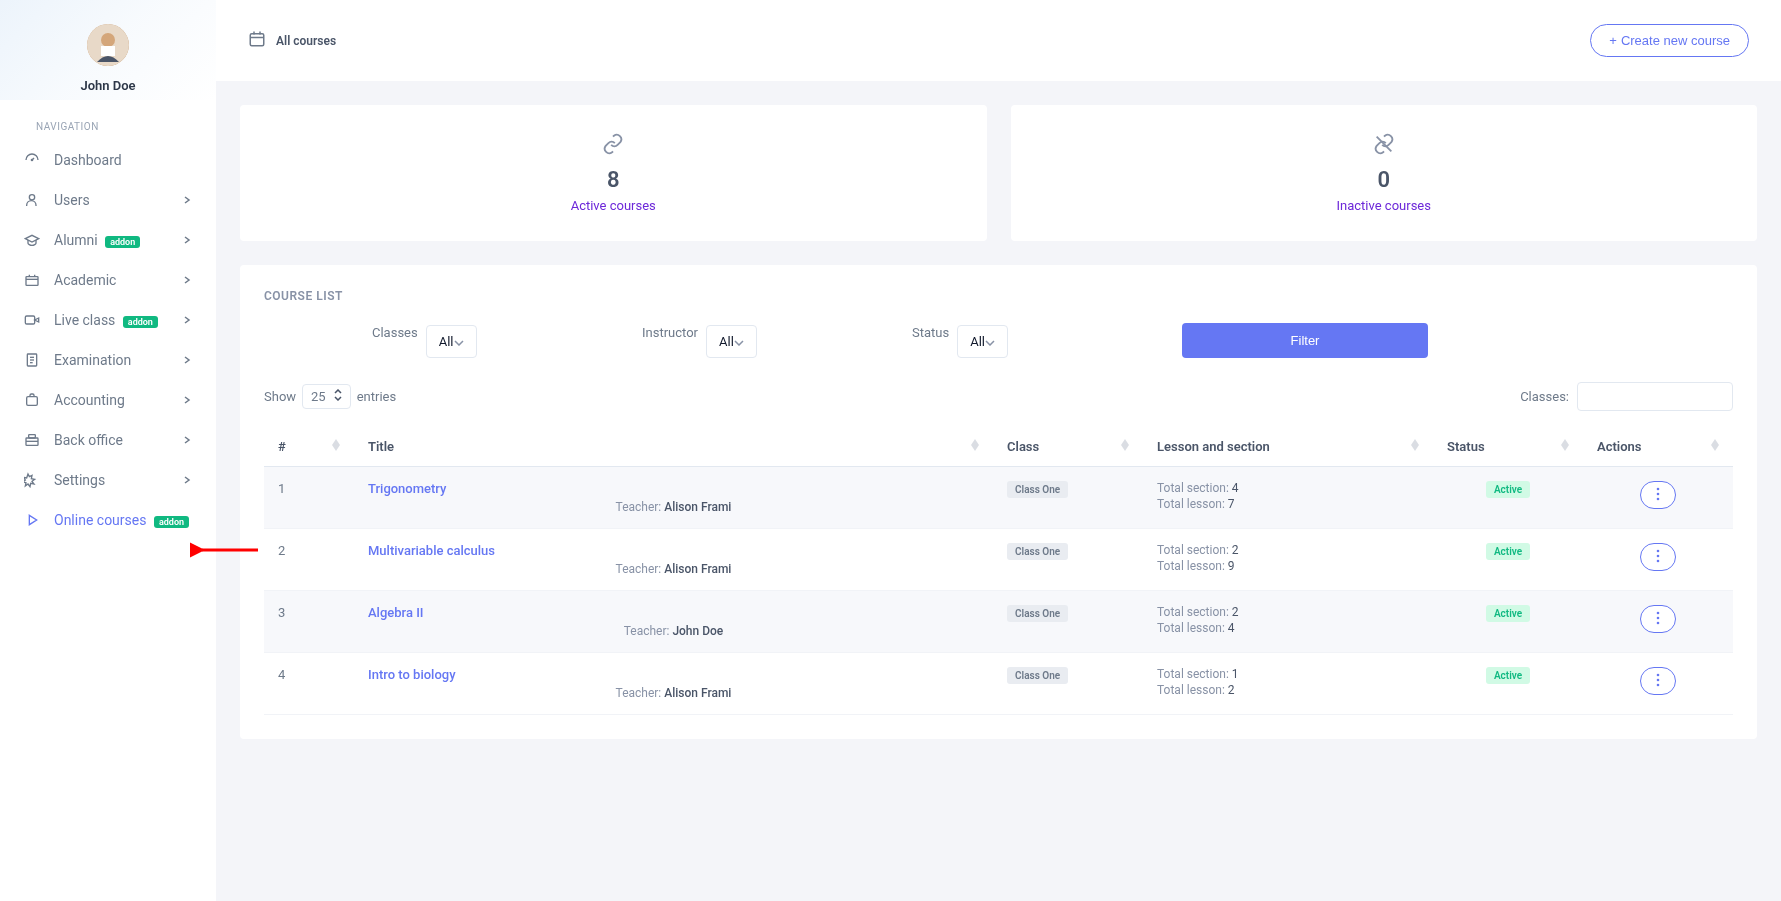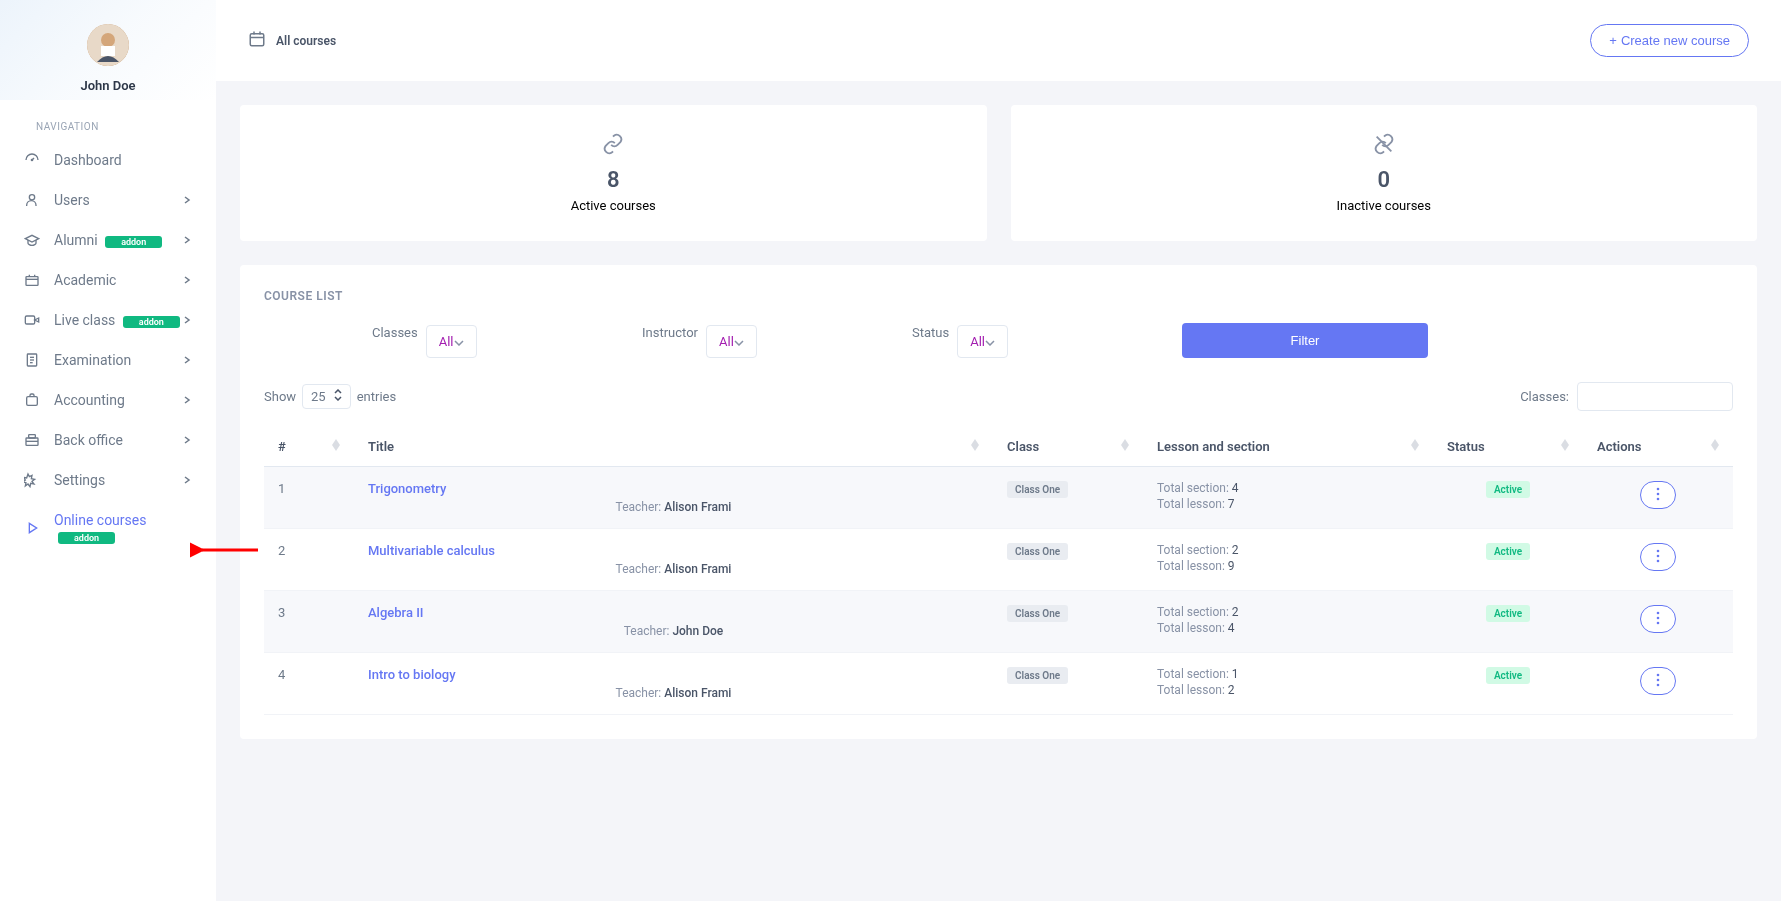--- a/index.html
+++ b/index.html
@@ -11,49 +11,49 @@
 .profile { text-align: center; padding: 24px 0 16px; position: relative; }
 .avatar { width: 42px; height: 42px; border-radius: 50%; background: linear-gradient(135deg,#d8b898,#c9a27a); margin: 0 auto 12px; overflow: hidden; position: relative; }
 .avatar svg { width: 100%; height: 100%; }
 .profile-name { font-size: 13px; font-weight: 600; color: #2d3748; }
 .nav-heading { font-size: 10px; font-weight: 400; letter-spacing: 0.5px; color: #9aa5b5; padding: 12px 36px 8px; text-transform: uppercase; }
 .nav-item { display: flex; align-items: center; padding: 12px 24px; font-size: 14px; color: #6e7a8a; cursor: pointer; position: relative; }
 .nav-item.active { color: #6577f3; }
 .nav-icon { width: 16px; height: 16px; margin-right: 14px; display: inline-flex; align-items: center; justify-content: center; flex-shrink: 0; }
 .nav-label { flex: 1; }
 .chevron { width: 10px; height: 10px; }
-.addon-badge { background: #10b981; color: #fff; font-size: 9px; font-weight: 600; padding: 1px 16px; border-radius: 3px; margin-left: 4px; }
+.addon-badge { background: #10b981; color: #fff; font-size: 9px; font-weight: 600; padding: 1px 5px; border-radius: 3px; margin-left: 4px; }
 
 
 .arrow { position: absolute; left: 190px; top: 540px; z-index: 10; pointer-events: none; }
 
 
 .main { margin-left: 216px; padding: 0; }
 .page-header { background: #fff; padding: 24px 32px; display: flex; align-items: center; justify-content: space-between; }
 .page-title-wrap { display: flex; align-items: center; gap: 10px; }
 .page-title-wrap svg { width: 18px; height: 18px; }
 .page-title { font-size: 12px; font-weight: 600; color: #4a5568; }
 .btn-create { border: 1px solid #6577f3; color: #6577f3; background: #fff; border-radius: 20px; padding: 8px 18px; font-size: 13px; cursor: pointer; display: flex; align-items: center; gap: 4px; }
 
 
 .stats { display: flex; gap: 24px; padding: 24px; }
 .stat-card { flex: 1; background: #fff; border-radius: 4px; padding: 28px 20px; text-align: center; }
 .stat-icon { margin-bottom: 8px; color: #8892a6; }
 .stat-icon svg { width: 22px; height: 22px; }
 .stat-value { font-size: 22px; font-weight: 600; color: #4a5568; margin-bottom: 6px; }
-.stat-label { font-size: 13px; color: #000000; }
+.stat-label { font-size: 13px; color: #6d28d9; }
 
 
 .course-list-card { background: #fff; margin: 0 24px 24px; border-radius: 4px; padding: 24px; }
 .section-title { font-size: 12px; font-weight: 600; letter-spacing: 0.5px; color: #8892a6; text-transform: uppercase; margin-bottom: 20px; }
 
 .filters { display: flex; gap: 24px; align-items: flex-end; margin-bottom: 24px; padding-left: 108px; }
 .filter-group { display: flex; flex-direction: row; gap: 8px; width: 246px; }
 .filter-label { font-size: 13px; color: #6e7a8a; }
-.filter-select { border: 1px solid #e2e8f0; border-radius: 4px; padding: 8px 12px; font-size: 13px; color: #a21caf; background: #fff; display: flex; justify-content: space-between; align-items: center; cursor: pointer; }
+.filter-select { border: 1px solid #e2e8f0; border-radius: 4px; padding: 8px 12px; font-size: 13px; color: #0f172a; background: #fff; display: flex; justify-content: space-between; align-items: center; cursor: pointer; }
 .btn-filter { background: #6577f3; color: #fff; border: none; border-radius: 4px; padding: 10px 24px; font-size: 13px; cursor: pointer; width: 246px; }
 
 .table-controls { display: flex; justify-content: space-between; align-items: center; margin-bottom: 16px; font-size: 13px; color: #6e7a8a; }
 .show-entries { display: flex; align-items: center; gap: 6px; }
 .entries-select { border: 1px solid #e2e8f0; border-radius: 4px; padding: 4px 8px; font-size: 13px; background: #fff; display: flex; align-items: center; gap: 8px; cursor: pointer; }
 .search-wrap { display: flex; align-items: center; gap: 8px; }
 .search-input { border: 1px solid #e2e8f0; border-radius: 4px; padding: 6px 10px; font-size: 13px; width: 156px; }
 
 table { width: 100%; border-collapse: collapse; }
 thead th { text-align: left; font-size: 13px; font-weight: 600; color: #4a5568; padding: 12px 14px; border-bottom: 1px solid #e2e8f0; }

